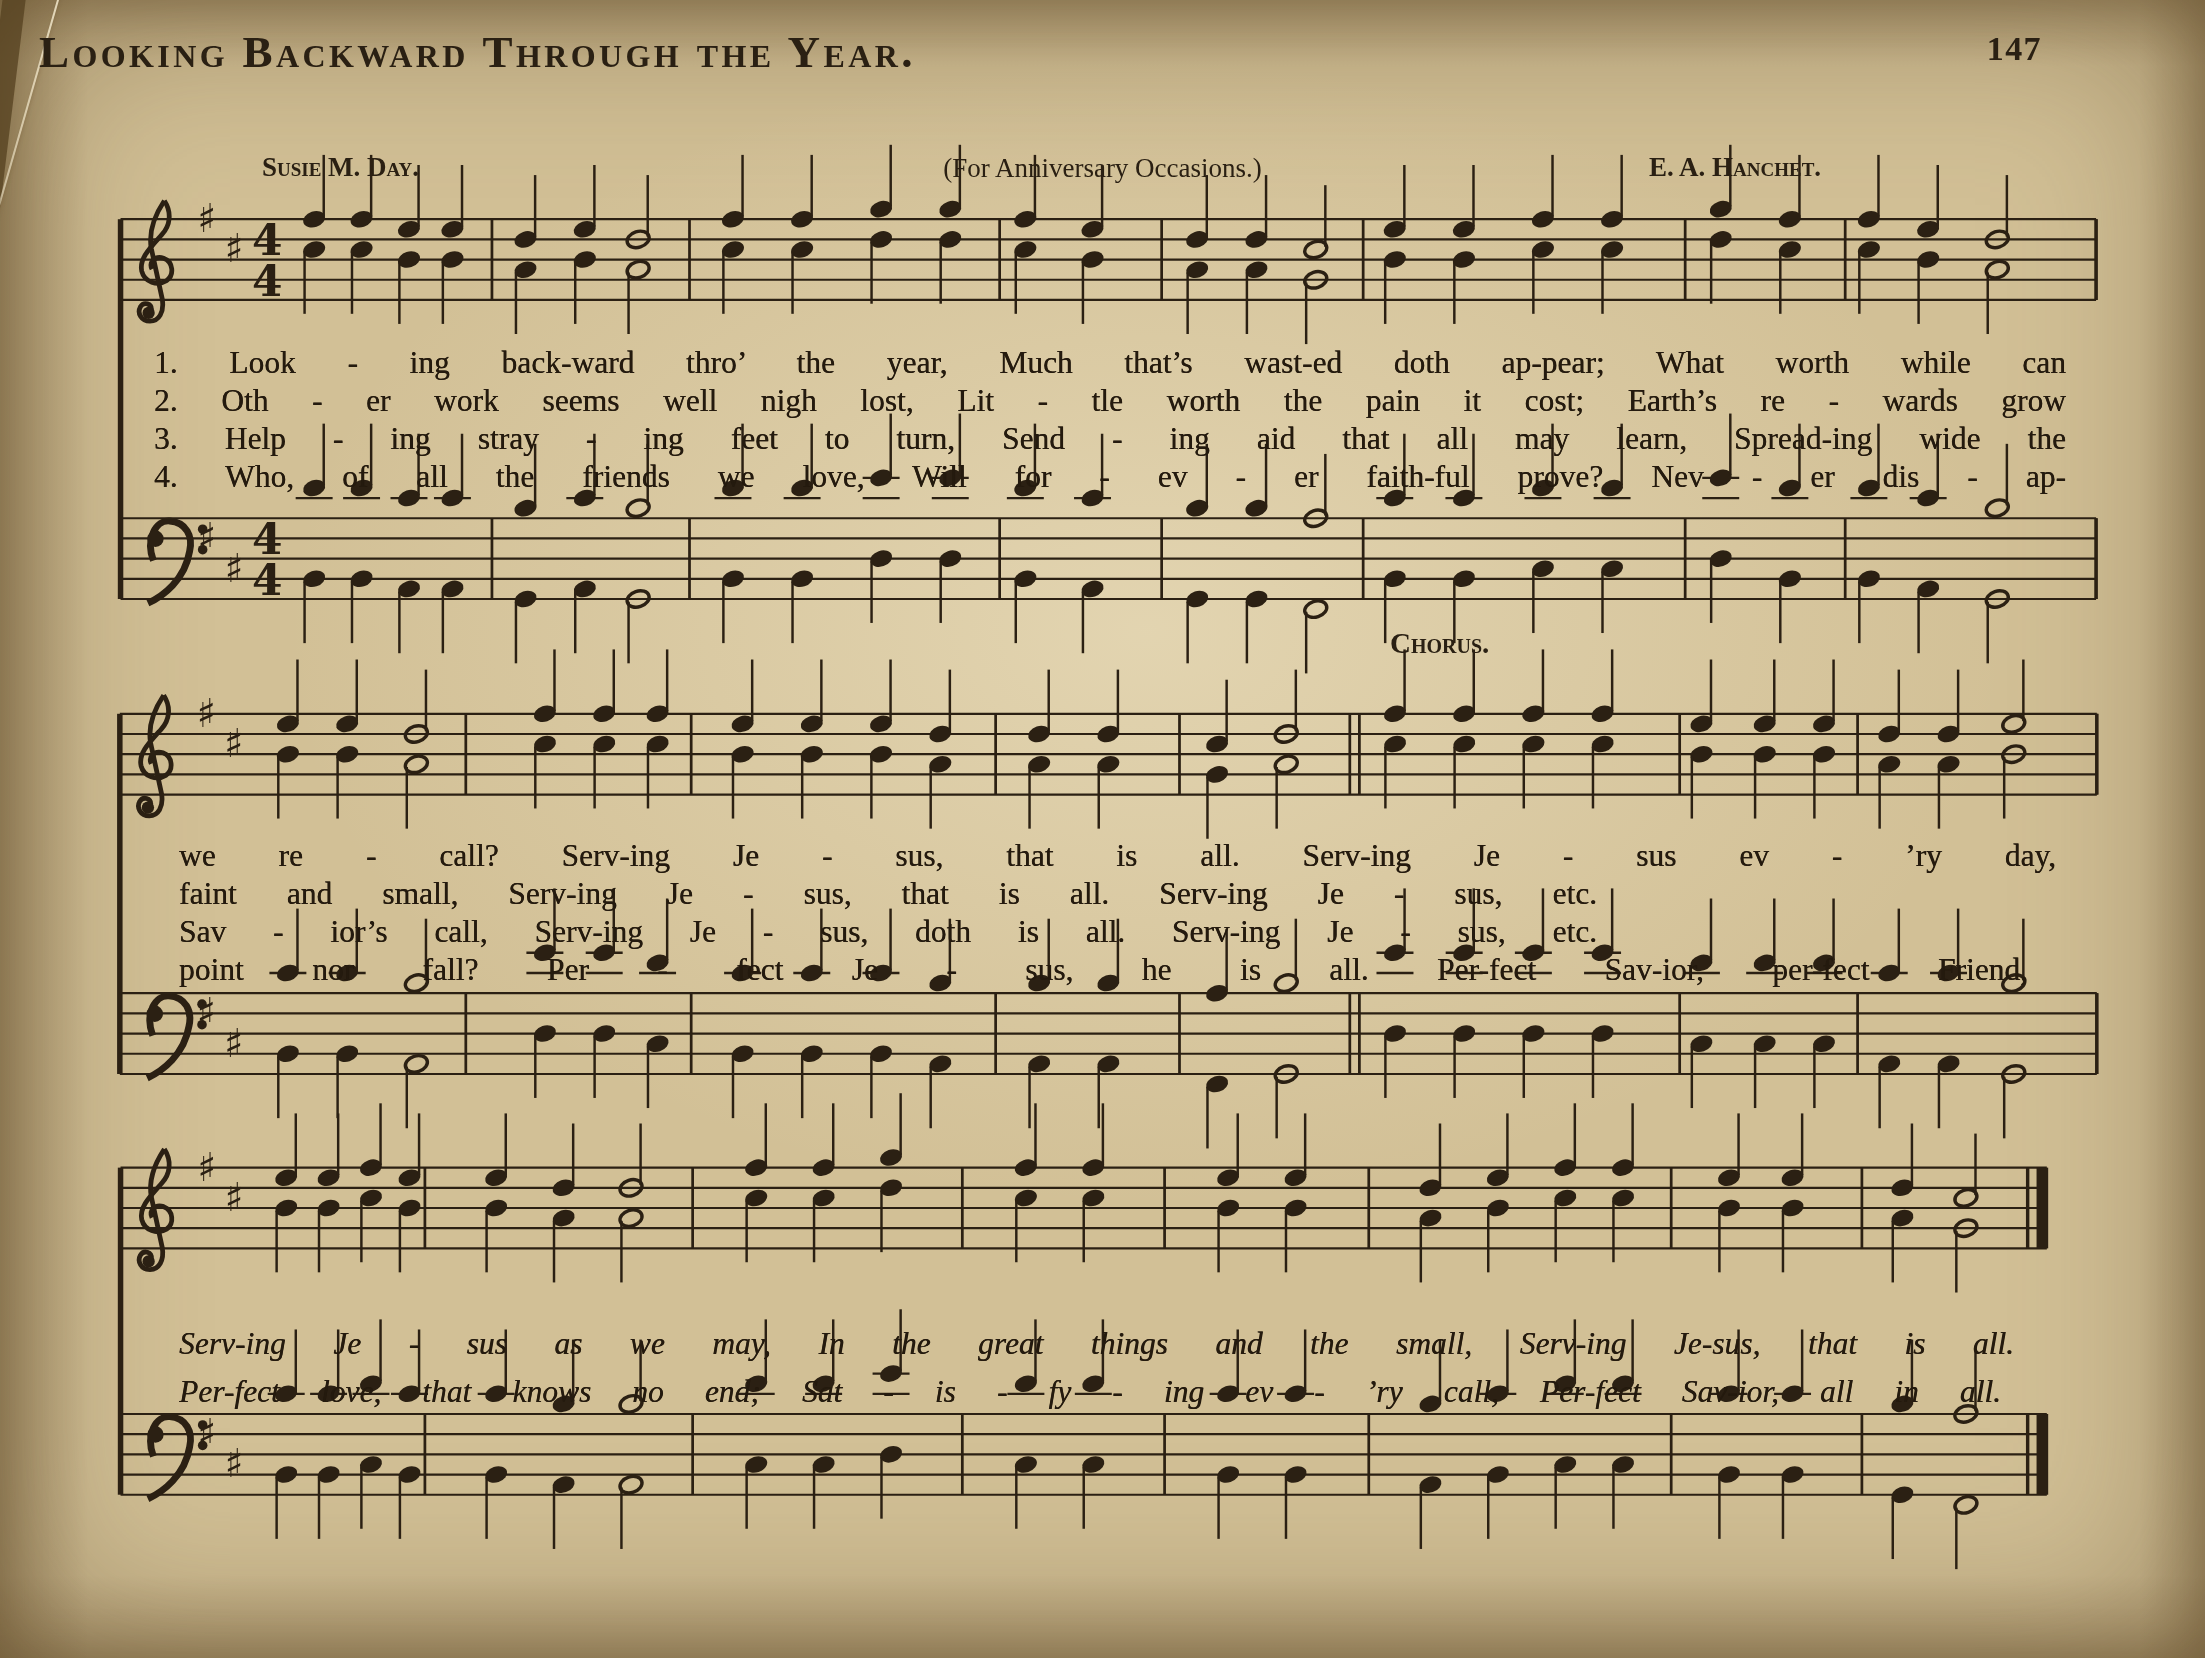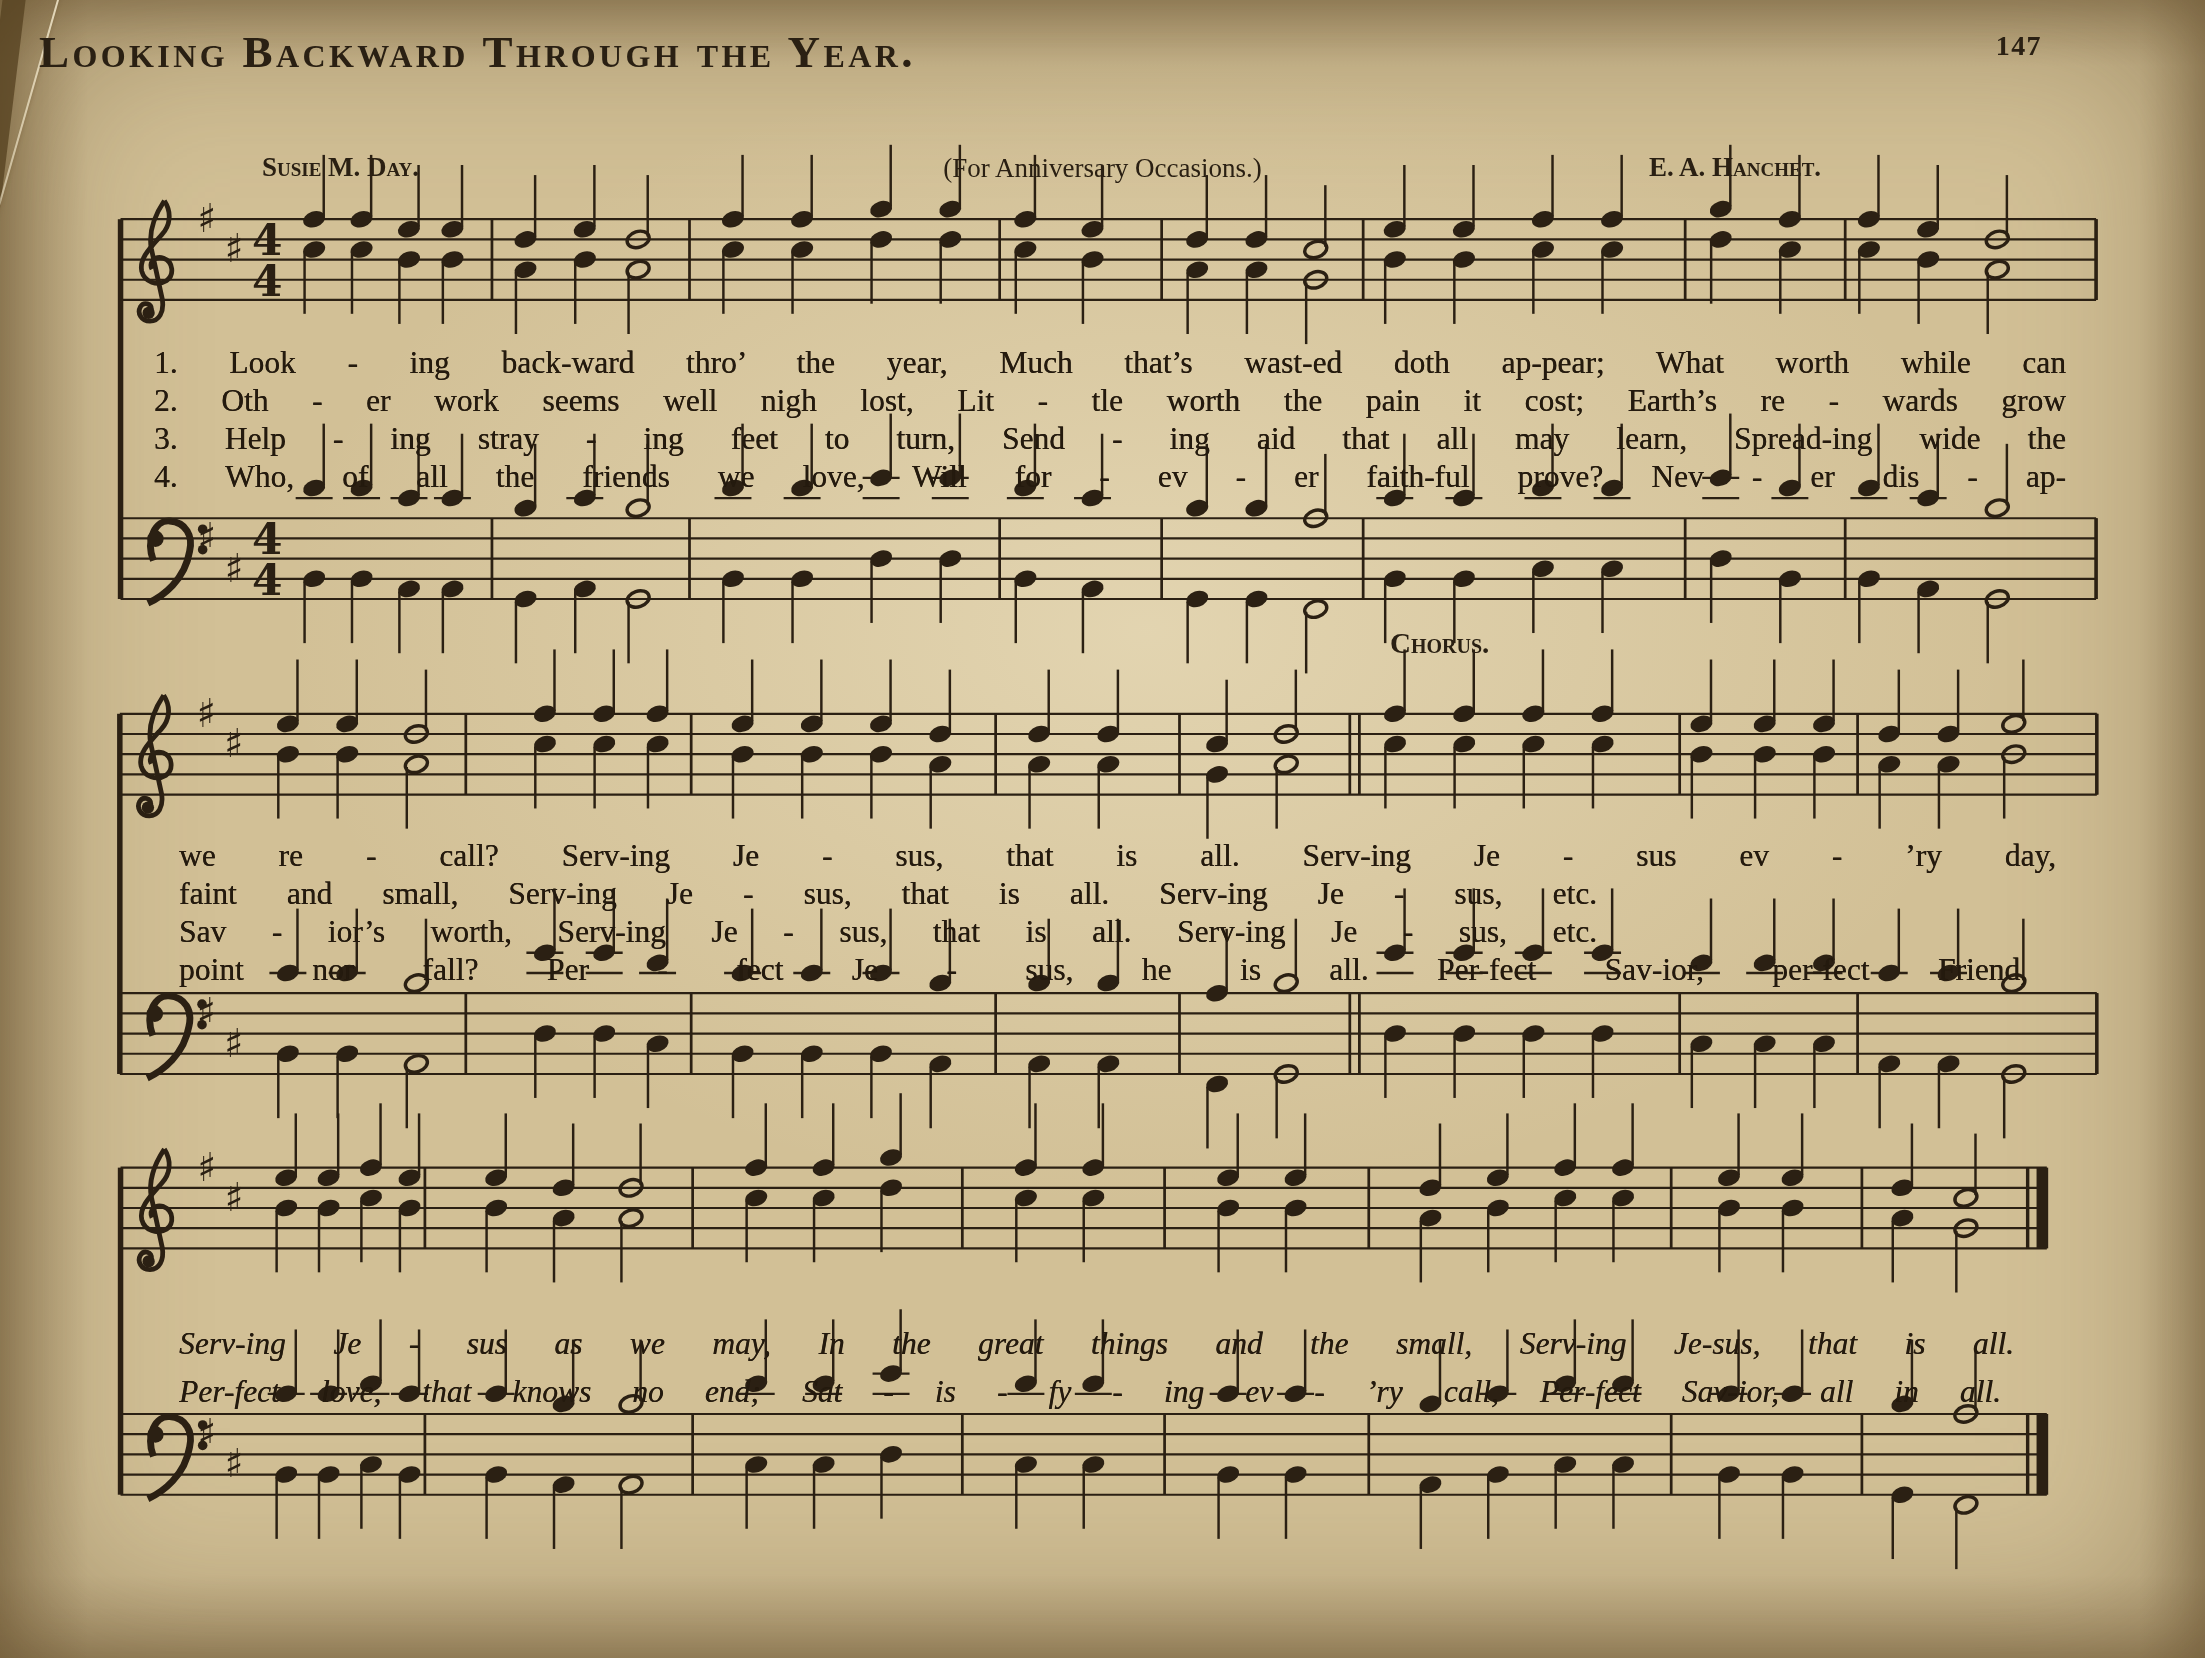--- a/index.html
+++ b/index.html
@@ -17,21 +17,21 @@
     color:#261c10;
   }
   .crease{position:absolute;left:59px;top:-6.8px;width:2.1px;height:541px;
     background:linear-gradient(180deg, rgba(243,233,205,.85), rgba(243,233,205,.15));
     transform:rotate(16deg);transform-origin:top center;box-shadow:1.4px 0 2.7px rgba(120,95,55,.35);}
   .corner-tl{position:absolute;left:-9.6px;top:-11px;width:23px;height:226px;background:#54401f;
     transform:rotate(7deg);opacity:.75;border-radius:2.7px;}
 
   .title{position:absolute;left:0;top:26px;width:100%;
     font-variant:small-caps;font-weight:700;font-size:45px;letter-spacing:3.4px;color:#2a2013;margin-left:39px;}
-  .pagenum{position:absolute;right:163px;top:30px;font-weight:700;font-size:28px;color:#2a2013;letter-spacing:1.4px;}
+  .pagenum{position:absolute;right:163px;top:30px;font-weight:700;font-size:34px;color:#2a2013;letter-spacing:1.4px;}
   .credit{position:absolute;top:152px;font-variant:small-caps;font-weight:700;font-size:27px;color:#2a2013;}
   .credit.author{left:262px;}
   .credit.composer{left:1649px;}
   .occasion{position:absolute;left:0;top:153px;width:100%;text-align:center;font-size:27px;color:#2a2013;}
   .chorus-label{position:absolute;left:1390px;top:627px;font-variant:small-caps;font-weight:700;font-size:29px;color:#2a2013;}
 
   .lyrics{position:absolute;font-size:31.5px;color:#241a0e;text-shadow:0.3px 0 0 currentColor;margin-top:23px;}
   .jline{text-align:justify;height:38px;line-height:34px;overflow:hidden;}
   .jline::after{content:"";display:inline-block;width:100%;height:0;}
   .verses{left:154px;top:323px;width:1912px;}
@@ -1120,21 +1120,21 @@
   <div class="lyrics verses">
     <div class="jline">1. Look - ing back-ward thro’ the year, Much that’s wast-ed doth ap-pear; What worth while can</div>
     <div class="jline">2. Oth - er work seems well nigh lost, Lit - tle worth the pain it cost; Earth’s re - wards grow</div>
     <div class="jline">3. Help - ing stray - ing feet to turn, Send - ing aid that all may learn, Spread-ing wide the</div>
     <div class="jline">4. Who, of all the friends we love, Will for - ev - er faith-ful prove? Nev - er dis - ap-</div>
   </div>
 
   <div class="lyrics chorus-lines">
     <div class="jline w1">we re - call? Serv-ing Je - sus, that is all. Serv-ing Je - sus ev - ’ry day,</div>
     <div class="jline w2">faint and small, Serv-ing Je - sus, that is all. Serv-ing Je - sus, etc.</div>
-    <div class="jline w2">Sav - ior’s worth, Serv-ing Je - sus, that is all. Serv-ing Je - sus, etc.</div>
+    <div class="jline w2">Sav - ior’s call, Serv-ing Je - sus, doth is all. Serv-ing Je - sus, etc.</div>
     <div class="jline w3">point nor fall? Per - fect Je - sus, he is all. Per-fect Sav-ior, per-fect Friend,</div>
   </div>
 
   <div class="lyrics final-lines">
     <div class="jline w4">Serv-ing Je - sus as we may, In the great things and the small, Serv-ing Je-sus, that is all.</div>
     <div class="jline w5">Per-fect love, that knows no end; Sat - is - fy - ing ev - ’ry call, Per-fect Sav-ior, all in all.</div>
   </div>
 </div>
 
 

